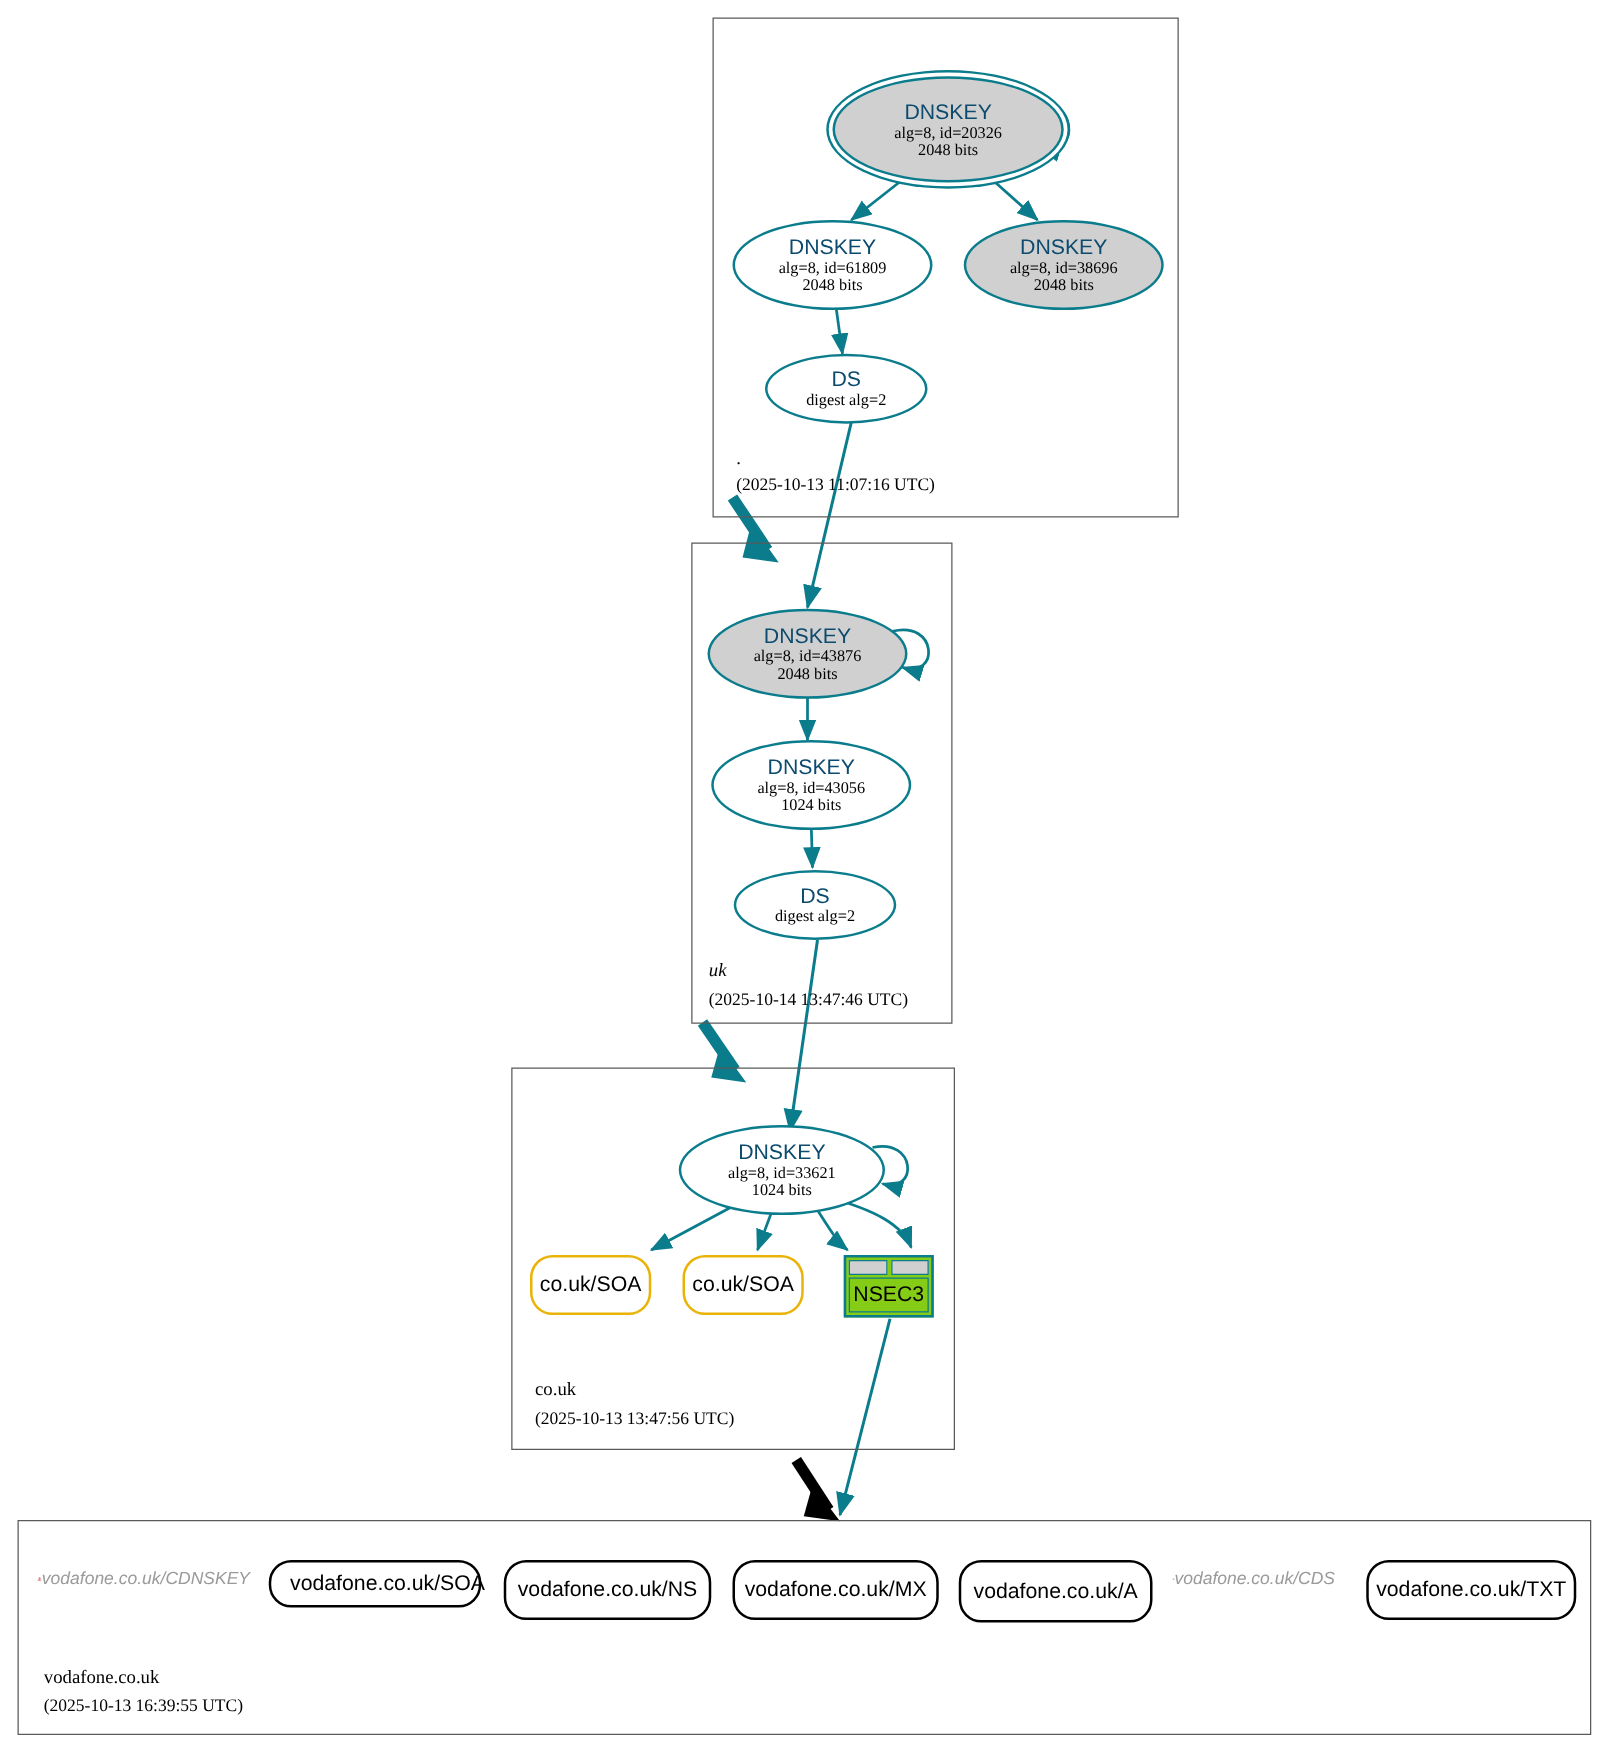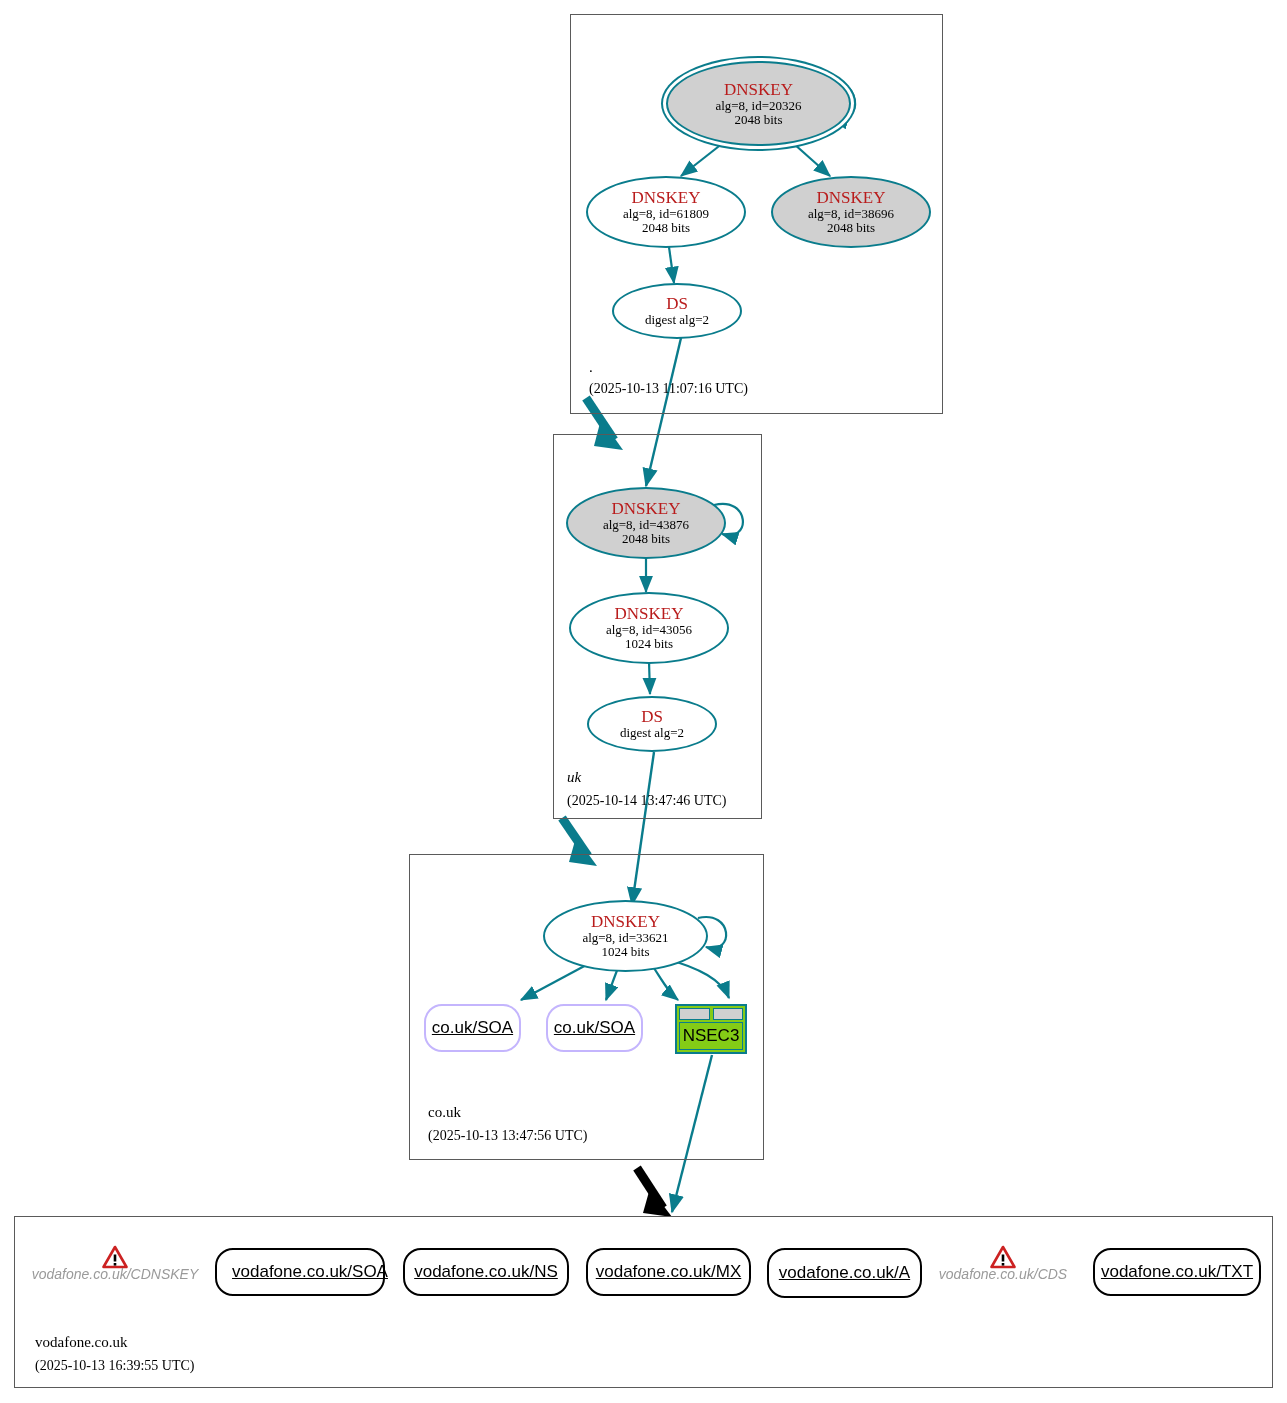--- a/index.html
+++ b/index.html
@@ -60,44 +60,43 @@
     align-items: center;
     justify-content: center;
     text-align: center;
     line-height: 1.06;
   }
   .node-ellipse.filled { background: #d0d0d0; }
   .node-ellipse.anchor {
     box-shadow: 0 0 0 3px #ffffff, 0 0 0 5px #0a7c8c;
   }
   .nl1 {
-    font-family: Liberation Serif, serif;
+    font-family: Liberation Sans, sans-serif;
     font-size: 17px;
-    color: #b91c1c;
+    color: #0c4a6e;
   }
   .nl2, .nl3 {
     font-family: "Liberation Serif", serif;
     font-size: 13px;
     color: #000000;
   }
   
   .node-rrset {
     position: absolute;
     box-sizing: border-box;
-    border: 2px solid #c4b5fd;
+    border: 2px solid #eab308;
     border-radius: 18px;
     background: #ffffff;
     display: flex;
     align-items: center;
     justify-content: center;
     font-family: "Liberation Sans", sans-serif;
     font-size: 17px;
     color: #000000;
     white-space: nowrap;
-    text-decoration: underline;
   }
   .node-rrset.plain {
     border-color: #000000;
   }
   
   .node-nsec3 {
     position: absolute;
     box-sizing: border-box;
     border: 2px solid #0a7c8c;
     background: #84cc16;
@@ -125,23 +124,23 @@
     font-size: 17px;
     color: #000000;
     margin-top: 2px;
     border: 1px solid #0a7c8c;
     box-sizing: border-box;
   }
   
   .node-warn {
     position: absolute;
     display: flex;
-    flex-direction: column;
+    flex-direction: row;
     align-items: center;
-    justify-content: center;
+    justify-content: space-between;
   }
   .warn-text {
     font-family: "Liberation Sans", sans-serif;
     font-style: italic;
     font-size: 14px;
     color: #9a9a9a;
     white-space: nowrap;
     margin-top: -3px;
   }
   .warn-icon { display: block; }
@@ -317,21 +316,21 @@
 
   <div class="node-warn" style="left:30px; top:1236px; width:170px; height:54px;">
     <svg class="warn-icon" width="26" height="24" viewBox="0 0 26 24">
       <path d="M13,2 L24.5,22 L1.5,22 Z" fill="#ffffff" stroke="#cc2222" stroke-width="2.6" stroke-linejoin="round"></path>
       <rect x="11.7" y="9.5" width="2.6" height="7" fill="#000000"></rect>
       <rect x="11.7" y="18" width="2.6" height="2.6" fill="#000000"></rect>
     </svg>
     <span class="warn-text">vodafone.co.uk/CDNSKEY</span>
   </div>
 
-  <div class="node-rrset plain" style="left:215px; top:1248px; width:170px; height:48px;padding-left:20px;">
+  <div class="node-rrset plain" style="left:215px; top:1248px; width:170px; height:38px;padding-left:20px;">
     <span>vodafone.co.uk/SOA</span>
   </div>
 
   <div class="node-rrset plain" style="left:403px; top:1248px; width:166px; height:48px;">
     <span>vodafone.co.uk/NS</span>
   </div>
 
   <div class="node-rrset plain" style="left:586px; top:1248px; width:165px; height:48px;">
     <span>vodafone.co.uk/MX</span>
   </div>

